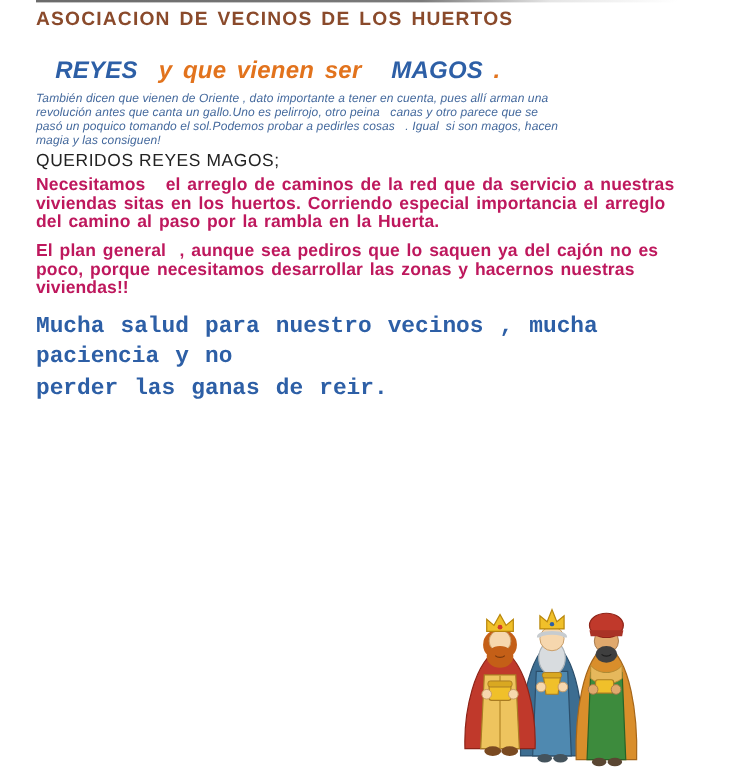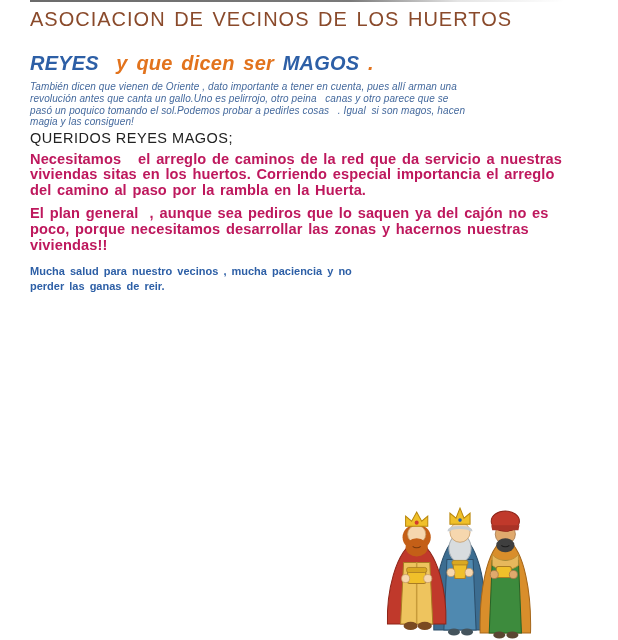--- a/index.html
+++ b/index.html
@@ -10,35 +10,35 @@
     font-family:"Liberation Sans", sans-serif;
     overflow:hidden;
   }
   .top-rule{
     position:absolute;left:30px;top:0;width:535px;height:2px;
     background:linear-gradient(to right,#6b6b6b 0%,#7a7a7a 60%,rgba(150,150,150,.25) 80%,rgba(200,200,200,0) 100%);
   }
   .content{position:absolute;left:30px;top:8px;width:572px;}
   .org-title{
     margin:0;
-    font-size:20px;font-weight:normal;
+    font-size:16px;font-weight:bold;
     letter-spacing:1px;word-spacing:2px;
     color:var(--brown,#8a4a2b);
     line-height:1.1;
   }
   .org-city{margin-top:14px;}
   .headline{
     margin:22px 0 0 0;
     font-size:20px;font-weight:bold;font-style:italic;
     line-height:1.12;
     word-spacing:3px;letter-spacing:.2px;
     white-space:pre-wrap;
   }
   .headline .orange{color:var(--orange,#e2731d);}
-  .headline .blue{color:var(--blue,#2d5fa6);}
+  .headline .blue{color:var(--blue,#2d5fa6);margin-left:16px;}
   .note{
     margin:7px 0 0 0;
     font-size:10px;font-style:italic;
     color:var(--noteblue,#44699d);
     line-height:1.17;
     white-space:pre-wrap;
     letter-spacing:.1px;
   }
   .salutation{
     margin:2px 0 0 0;
@@ -51,41 +51,42 @@
     margin:8px 0 0 0;
     font-size:14.6px;font-weight:bold;
     color:#be185d;
     line-height:1.07;
     word-spacing:1.5px;letter-spacing:.1px;
     white-space:pre-wrap;
   }
   .body-para.first{margin-top:4px;}
   .closing{
     margin:11px 0 0 0;
-    font-size:11px;font-weight:bold;
+    font-size:19px;font-weight:bold;
     color:var(--blue,#2d5fa6);
     line-height:1.35;
     word-spacing:2px;
     white-space:pre-wrap;
+    font-family:Liberation Mono, monospace;
   }
   .kings{
     position:absolute;left:374px;top:504px;
     width:172px;height:136px;
   }
 </style>
 </head>
 <body>
 
 <div class="page">
   <div class="top-rule"></div>
 
   <div class="content">
     <div class="org-title">ASOCIACION DE VECINOS DE LOS HUERTOS</div>
 
-    <h1 class="headline"><span class="blue">REYES</span><span class="orange">  y que dicen ser </span><span class="blue">MAGOS</span><span class="orange"> .</span></h1>
+    <h1 class="headline"><span class="blue">REYES</span><span class="orange">  y que vienen ser </span><span class="blue">MAGOS</span><span class="orange"> .</span></h1>
 
     <p class="note">También dicen que vienen de Oriente , dato importante a tener en cuenta, pues allí arman una
 revolución antes que canta un gallo.Uno es pelirrojo, otro peina   canas y otro parece que se
 pasó un poquico tomando el sol.Podemos probar a pedirles cosas   . Igual  si son magos, hacen
 magia y las consiguen!</p>
 
     <p class="salutation">QUERIDOS REYES MAGOS;</p>
 
     <p class="body-para first">Necesitamos   el arreglo de caminos de la red que da servicio a nuestras
 viviendas sitas en los huertos. Corriendo especial importancia el arreglo

